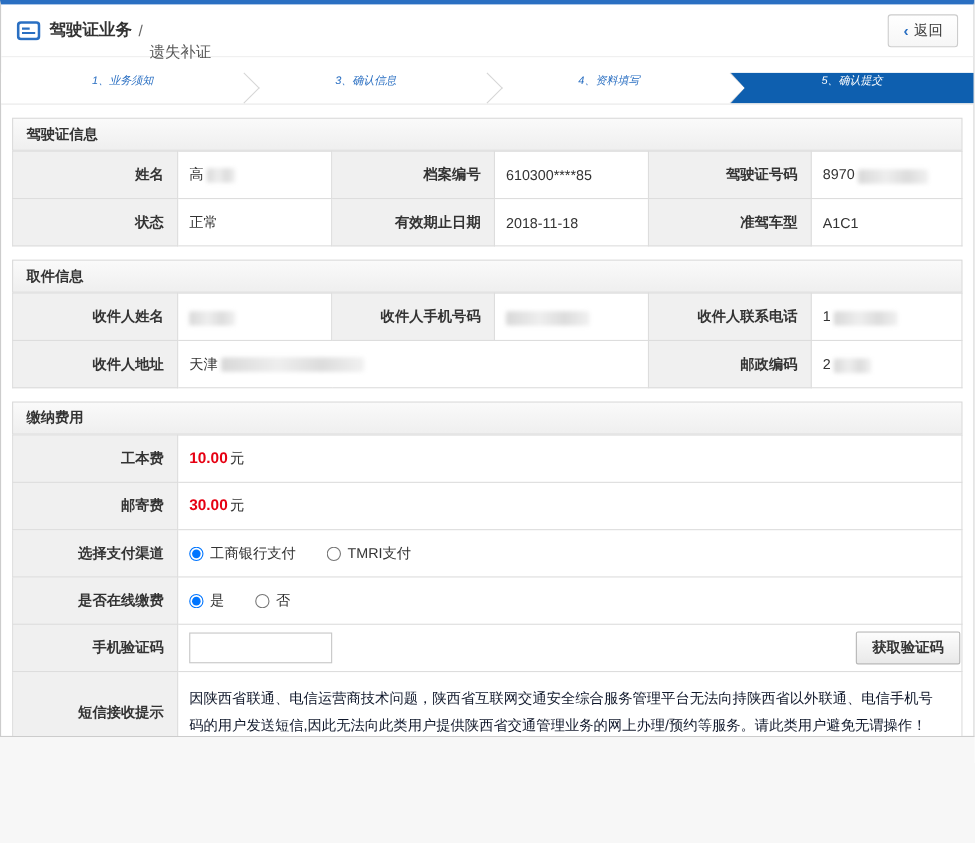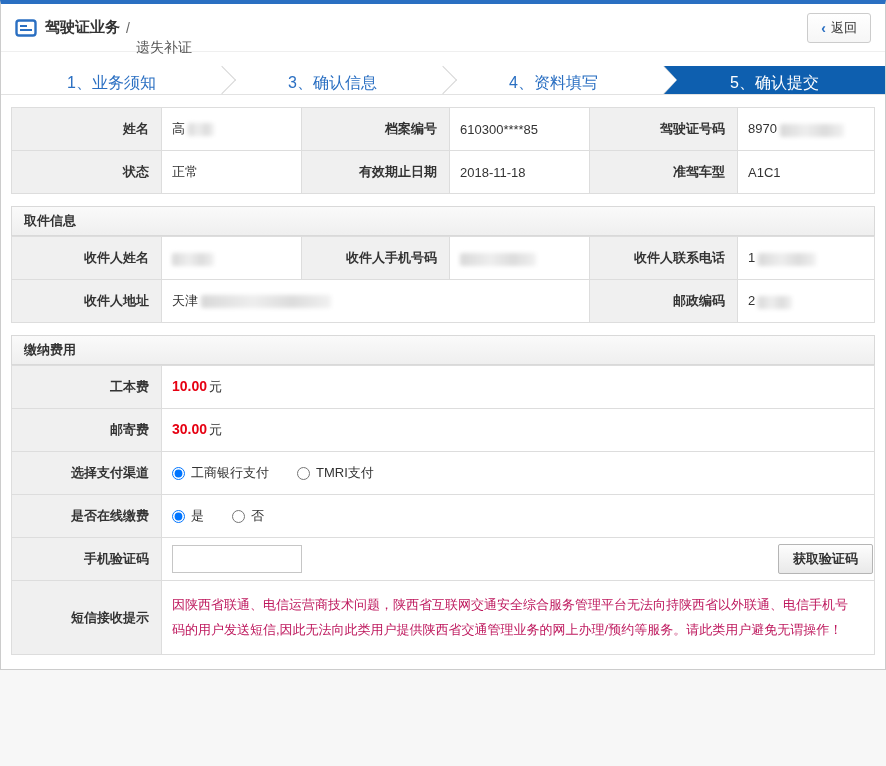--- a/index.html
+++ b/index.html
@@ -16,22 +16,22 @@
   .page-title { font-size:15px; font-weight:bold; color:#333; }
   .title-sep { margin:0 6px; color:#666; font-size:14px; }
   .page-subtitle { font-size:14px; color:#555;margin-top:41px; }
   .back-btn { margin-left:auto; display:inline-flex; align-items:center; gap:5px; padding:5px 13px;
     background:linear-gradient(#ffffff,#f6f6f6); border:1px solid #ccc; border-radius:3px;
     font-size:13px; color:#333; cursor:pointer; }
   .back-chevron { color:#2a6fc2; font-weight:bold; font-size:14px; line-height:1; }
 
   
   .steps { display:flex; height:29px; margin-top:14px; border-bottom:1px solid #e2e2e2; }
-  .step { position:relative; flex:1; display:flex; align-items:flex-end; justify-content:center;
-    font-size:16px; color:#2a6fc2; background:#fff; }
+  .step { position:relative; flex:1; display:flex; align-items:flex-start; justify-content:center;
+    font-size:10px; color:#2a6fc2; background:#fff;font-style:italic; }
   .step .chev { position:absolute; right:-10px; top:50%; width:20px; height:20px; margin-top:-10px;
     border-top:1px solid #d6d6d6; border-right:1px solid #d6d6d6; transform:rotate(45deg); z-index:1; }
   .step.active { background:#0e5faf; color:#fff; z-index:2; margin-right:-14px; padding-right:14px;
     clip-path:polygon(0 0, calc(100% - 14px) 0, 100% 50%, calc(100% - 14px) 100%, 0 100%, 13px 50%); }
 
   
   .content { padding:0 10px; }
   .section { margin-top:12px; }
   .sec-header { height:30px; line-height:28px; padding:0 12px; background:linear-gradient(#fafafa,#efefef);
     border:1px solid #d9d9d9; font-size:13px; font-weight:bold; color:#333; }
@@ -49,21 +49,21 @@
 
   .radio-group { display:flex; align-items:center; gap:28px; }
   .radio-opt { display:inline-flex; align-items:center; gap:6px; font-size:13px; color:#333; cursor:pointer; }
   .radio-opt input { margin:0; }
 
   .captcha-row { display:flex; align-items:center;justify-content:space-between; }
   .captcha-input { width:130px; height:28px; border:1px solid #c6c6c6; padding:0 6px; font-size:13px; background:#fff; }
   .captcha-btn { height:30px; padding:0 14px; margin-left:8px; background:linear-gradient(#fdfdfd,#e9e9e9);
     border:1px solid #b5b5b5; border-radius:2px; font-size:13px; font-weight:bold; color:#333; cursor:pointer; }
 
-  td.notice { padding:12px 18px 12px 10px; line-height:1.85; color:#be185d; height:74px; }
+  td.notice { padding:12px 18px 12px 10px; line-height:1.85; color:#0f172a; height:74px; }
   th.notice-lbl { height:74px; }
 
   .actions { display:flex; justify-content:flex-end; gap:12px; margin:17px 58px 0 0; }
   .btn-primary { min-width:58px; height:31px; background:#1b7bdc; color:#fff; border:1px solid #1668c2;
     border-radius:3px; font-size:14px; cursor:pointer; padding:0 30px; }
 </style>
 </head>
 <body>
 
 <div class="page">
@@ -99,20 +99,21 @@
         <span class="chev"></span>
     </div>
     <div class="step active">
       <span>5、确认提交</span>
     </div>
   </div>
 
   <div class="content">
 
     <div class="section">
+      <div class="sec-header">驾驶证信息</div>
       <table>
         <colgroup>
             <col style="width:150px">
             <col style="width:140px">
             <col style="width:148px">
             <col style="width:140px">
             <col style="width:148px">
             <col>
           </colgroup>
         <tbody>

